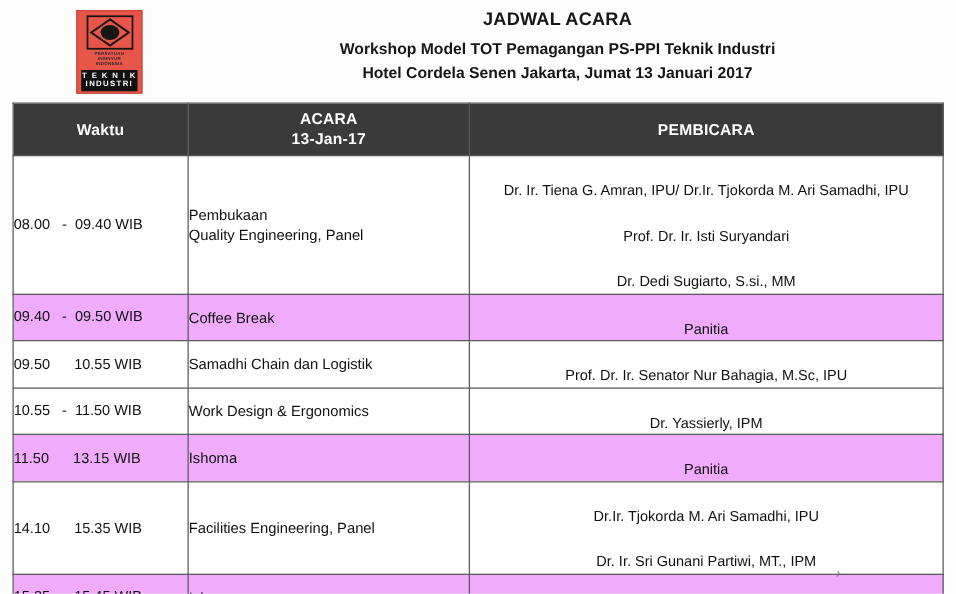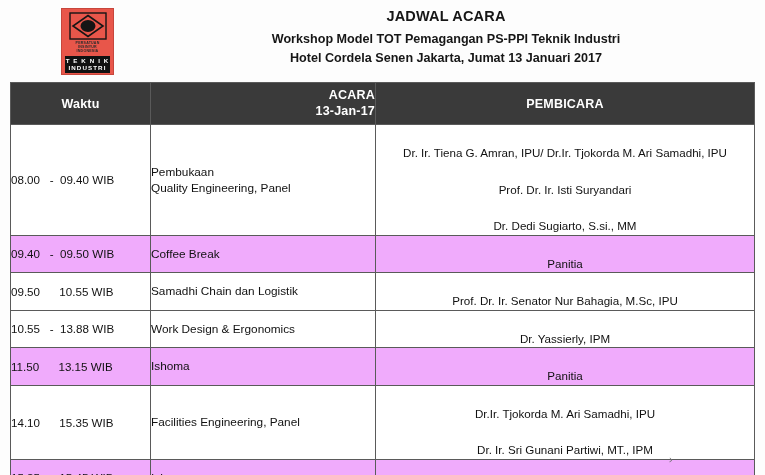--- a/index.html
+++ b/index.html
@@ -120,21 +120,21 @@
   }
   thead th {
     background: #3a3a3a;
     color: #ffffff;
     font-size: 12.5px;
     font-weight: bold;
     border-color: #3a3a3a;
     letter-spacing: 0.2px;
   }
   th.h-waktu { text-align: center; }
-  th.h-acara { text-align: right; line-height: 15.5px; }
+  th.h-acara { text-align: center; line-height: 15.5px; }
   th.h-acara .ln2 { display:block; }
   th.h-pembicara {
     text-align: center;
     border-left: 1px solid #d8d8d8 !important;
   }
 
   tbody tr { height: 33px; }
   tbody tr.tall { height: 62px; }
   tbody tr.tall2 { height: 46px; }
   tbody tr.alt { background: #f0abfc; }
@@ -238,21 +238,21 @@
         <tr class="plain">
           <td class="c-waktu">09.50      10.55 WIB</td>
           <td class="c-acara">
             <span class="ln">Samadhi Chain dan Logistik</span>
           </td>
           <td class="c-pembicara">
             <span class="ln">Prof. Dr. Ir. Senator Nur Bahagia, M.Sc, IPU</span>
           </td>
         </tr>
         <tr class="plain">
-          <td class="c-waktu">10.55   -  13.88 WIB</td>
+          <td class="c-waktu">10.55   -  11.50 WIB</td>
           <td class="c-acara">
             <span class="ln">Work Design &amp; Ergonomics</span>
           </td>
           <td class="c-pembicara">
             <span class="ln">Dr. Yassierly, IPM</span>
           </td>
         </tr>
         <tr class="alt">
           <td class="c-waktu">11.50      13.15 WIB</td>
           <td class="c-acara">

